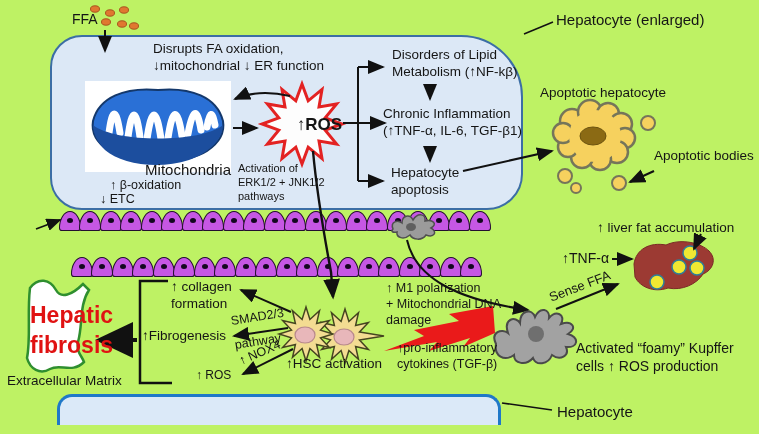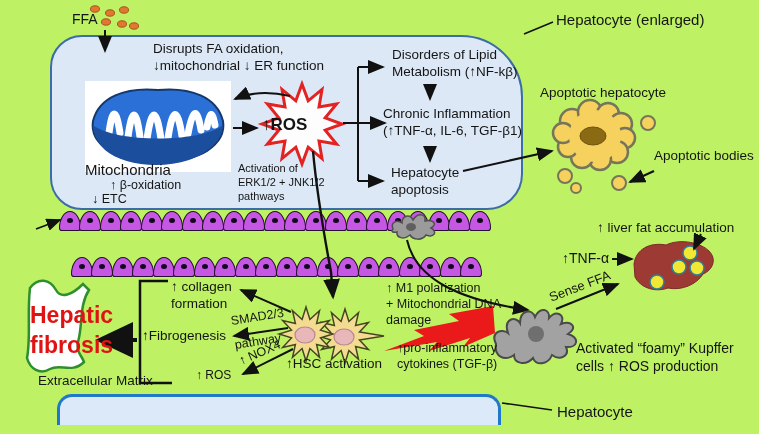--- a/index.html
+++ b/index.html
@@ -8,21 +8,21 @@
     background:#bef264; font-family:"Liberation Sans", sans-serif; color:#111;
   }
   .t { position:absolute; font-size:13.5px; line-height:1.26; color:#151515;
        white-space:pre-line; z-index:6; }
   .f11 { font-size:11px; line-height:1.27; }
   .f12 { font-size:12.5px; }
   .f14 { font-size:14px; }
   .f15 { font-size:15px; }
   .bold { font-weight:bold; }
   .red  { color:#e01212; }
-  .ctr  { text-align:left; }
+  .ctr  { text-align:right; }
   .rot9  { transform:rotate(-9deg); transform-origin:left center; }
   .rot21 { transform:rotate(-21deg); transform-origin:left center; }
   .rot23 { transform:rotate(-23deg); transform-origin:left center; }
 
   
   #hepbox {
     position:absolute; left:50px; top:35px; width:473px; height:175px;
     background:#dce8f6; border:2.5px solid #3c6ea5;
     border-radius:32px 62px 36px 32px; box-sizing:border-box; z-index:1;
   }
@@ -309,21 +309,21 @@
   </svg>
 
   <div class="t f14" style="left:72px; top:11px;">FFA</div>
   <div class="t f15" style="left:556px; top:11px;">Hepatocyte (enlarged)</div>
 
   <div class="t" style="left:153px; top:40px;">Disrupts FA oxidation,
 ↓mitochondrial ↓ ER function</div>
 
   <div class="t f15 ctr" style="left:85px; top:161px; width:146px;">Mitochondria</div>
   <div class="t f12" style="left:110px; top:178px;">↑ β-oxidation</div>
-  <div class="t f12" style="left:92px; top:192px;">↓ ETC</div>
+  <div class="t f12" style="left:100px; top:192px;">↓ ETC</div>
 
   <div class="t bold ctr" style="left:262px; top:114px; width:80px; font-size:17px;">↑ROS</div>
   <div class="t f11" style="left:238px; top:162px;">Activation of
 ERK1/2 + JNK1/2
 pathways</div>
 
   <div class="t" style="left:392px; top:46px;">Disorders of Lipid
 Metabolism (↑NF-kβ)</div>
   <div class="t" style="left:383px; top:105px;">Chronic Inflammation
 (↑TNF-α, IL-6, TGF-β1)</div>
@@ -340,21 +340,21 @@
   <div class="t f12" style="left:397px; top:341px;">↑pro-inflammatory
 cytokines (TGF-β)</div>
   <div class="t f14" style="left:576px; top:340px;">Activated “foamy” Kupffer
 cells ↑ ROS production</div>
   <div class="t rot21" style="left:550px; top:290px; font-size:13px;">Sense FFA</div>
   <div class="t f14" style="left:562px; top:250px;">↑TNF-α</div>
   <div class="t" style="left:597px; top:219px;">↑ liver fat accumulation</div>
 
   <div class="t bold red" style="left:30px; top:301px; font-size:23px; line-height:1.3;">Hepatic
 fibrosis</div>
-  <div class="t" style="left:38px; top:372px;">Extracellular Matrix</div>
+  <div class="t" style="left:7px; top:372px;">Extracellular Matrix</div>
   <div class="t" style="left:171px; top:278px;">↑ collagen
 formation</div>
   <div class="t" style="left:142px; top:327px;">↑Fibrogenesis</div>
   <div class="t f12 rot9" style="left:231px; top:314px;">SMAD2/3</div>
   <div class="t f12 rot9" style="left:235px; top:338px;">pathway</div>
   <div class="t f12 rot23" style="left:240px; top:354px;">↑ NOX4</div>
   <div class="t" style="left:196px; top:368px; font-size:12px;">↑ ROS</div>
   <div class="t" style="left:286px; top:355px;">↑HSC activation</div>
 
   <div class="t f15" style="left:557px; top:403px;">Hepatocyte</div>

